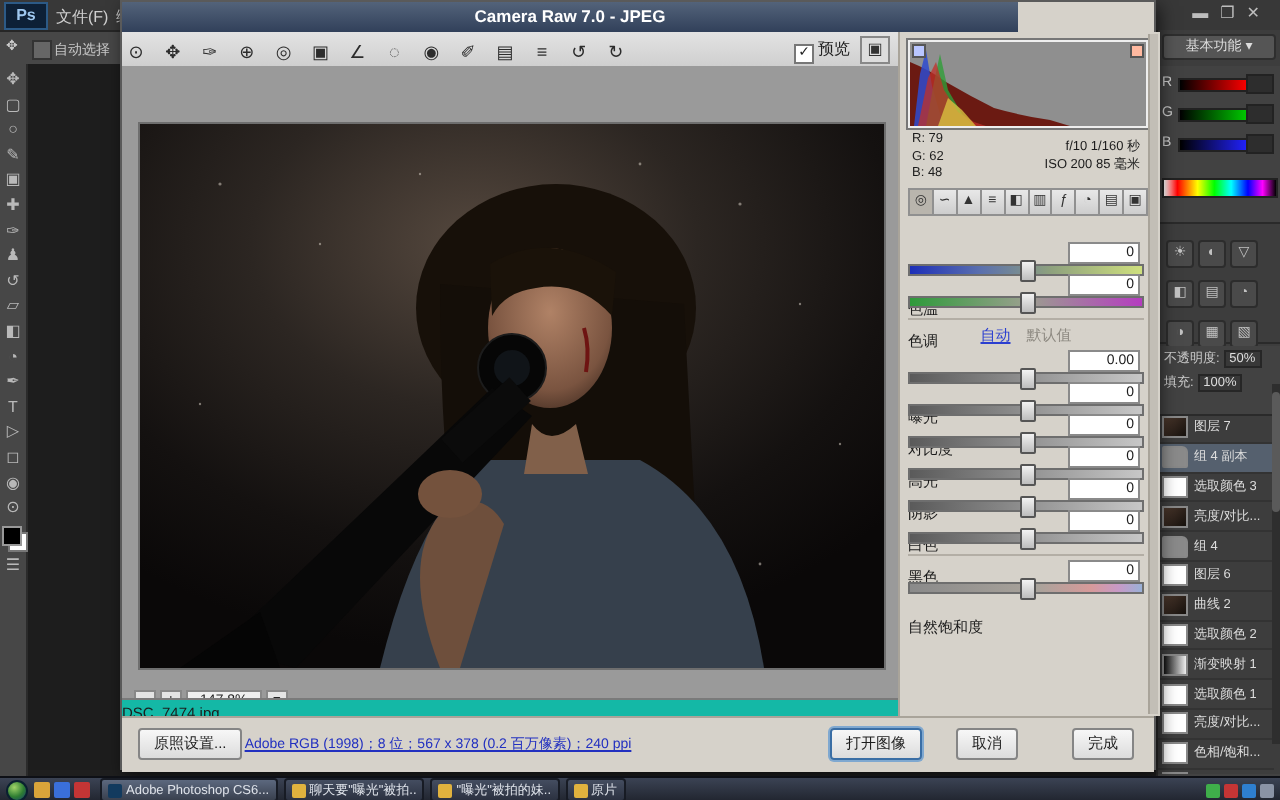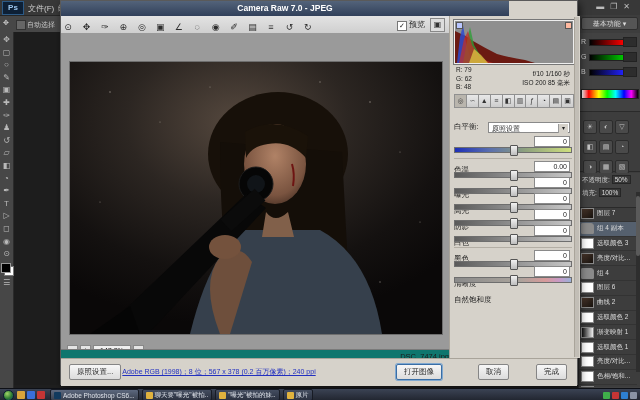--- a/index.html
+++ b/index.html
@@ -50,21 +50,21 @@
   .crw-toolbar{left:0;top:15px;width:388px;height:17px;background:linear-gradient(#e3e3e3,#cfcfcf);border-bottom:1px solid #909090;}
   .crw-tool{display:inline-block;width:14px;color:#2c2c2c;font-size:9px;text-align:center;line-height:16px;}
   .prev-wrap{position:absolute;right:24px;top:0;height:17px;color:#222;font-size:8px;line-height:17px;}
   .cb{display:inline-block;width:8px;height:8px;background:#fff;border:1px solid #777;font-size:7px;line-height:8px;text-align:center;vertical-align:-1px;margin-right:2px;}
   .fsbtn{position:absolute;right:4px;top:2px;width:13px;height:12px;background:#ddd;border:1px solid #888;color:#333;font-size:8px;text-align:center;line-height:12px;}
   .crw-preview{left:0;top:32px;width:388px;height:325px;background:#9a9a9a;}
   .photo{left:8px;top:28px;width:372px;height:272px;border:1px solid #6e6e6e;overflow:hidden;background:#0c0a09;}
   .zoomctl{left:6px;top:312px;height:11px;color:#222;font-size:7px;}
   .zbtn{display:inline-block;width:9px;height:9px;background:#e4e4e4;border:1px solid #888;text-align:center;line-height:9px;vertical-align:top;}
   .zval{display:inline-block;width:36px;height:9px;background:#efefef;border:1px solid #888;text-align:center;line-height:9px;vertical-align:top;}
-  .namebar{left:0px;top:316px;width:388px;height:13px;background:#0f766e;border-top:1px solid #7a7a7a;color:#1c1c1c;font-size:7.5px;text-align:right;line-height:13px;}
+  .namebar{left:0px;top:316px;width:388px;height:13px;background:#14b8a6;border-top:1px solid #7a7a7a;color:#1c1c1c;font-size:7.5px;text-align:left;line-height:13px;}
   .crw-right{left:388px;top:15px;width:130px;height:342px;background:#d6d2ca;border-left:1px solid #a9a49a;}
   .hist{left:4px;top:4px;width:118px;height:42px;background:#8f8f8f;border:1px solid #eee;outline:1px solid #777;}
   .clip{position:absolute;width:5px;height:5px;top:1px;border:1px solid #555;}
   .exif{left:4px;top:50px;width:120px;height:26px;color:#1c1c1c;font-size:6.5px;line-height:8.5px;}
   .tabs{left:4px;top:78px;width:120px;height:13px;display:flex;}
   .tabbtn{flex:1;height:12px;background:linear-gradient(#e8e8e8,#cdcdcd);border:1px solid #909090;border-left:none;color:#333;font-size:7px;text-align:center;line-height:12px;}
   .tabbtn:first-child{border-left:1px solid #909090;background:#b9b5ad;}
   .pname{left:4px;top:93px;width:120px;height:11px;color:#1c1c1c;font-size:8px;font-weight:bold;text-align:center;border-bottom:1px solid #a9a49a;line-height:10px;}
   .bpanel{left:4px;top:106px;width:118px;}
   .wbrow{height:15px;position:relative;color:#1c1c1c;font-size:7.5px;}
@@ -343,40 +343,51 @@
         <span class="tabbtn">≡</span>
         <span class="tabbtn">◧</span>
         <span class="tabbtn">▥</span>
         <span class="tabbtn">ƒ</span>
         <span class="tabbtn">◔</span>
         <span class="tabbtn">▤</span>
         <span class="tabbtn">▣</span>
       </div>
 
       <div class="abs bpanel">
-        <div class="wbrow">
-          <span>白平衡:</span>
-          <span class="wbsel"><span>原照设置</span><span class="wbarr">▾</span></span>
-        </div>
         <div class="srow">
             <span class="slab">色温</span>
             <span class="sval">0</span>
             <div class="strack t-temp">
               <div class="sthumb"></div>
             </div>
           </div>
+        <div class="srow">
+            <span class="slab">色调</span>
+            <span class="sval">0</span>
+            <div class="strack t-tint">
+              <div class="sthumb"></div>
+            </div>
+          </div>
         <div class="gdiv"></div>
+        <div class="autorow"><span class="auto-link">自动</span><span class="def-link">默认值</span></div>
         <div class="srow">
             <span class="slab">曝光</span>
             <span class="sval">0.00</span>
             <div class="strack">
               <div class="sthumb"></div>
             </div>
           </div>
         <div class="srow">
+            <span class="slab">对比度</span>
+            <span class="sval">0</span>
+            <div class="strack">
+              <div class="sthumb"></div>
+            </div>
+          </div>
+        <div class="srow">
             <span class="slab">高光</span>
             <span class="sval">0</span>
             <div class="strack">
               <div class="sthumb"></div>
             </div>
           </div>
         <div class="srow">
             <span class="slab">阴影</span>
             <span class="sval">0</span>
             <div class="strack">
@@ -391,42 +402,35 @@
             </div>
           </div>
         <div class="srow">
             <span class="slab">黑色</span>
             <span class="sval">0</span>
             <div class="strack">
               <div class="sthumb"></div>
             </div>
           </div>
         <div class="gdiv"></div>
-        <div class="srow">
-            <span class="slab">清晰度</span>
-            <span class="sval">0</span>
-            <div class="strack">
-              <div class="sthumb"></div>
-            </div>
-          </div>
         <div class="srow">
             <span class="slab">自然饱和度</span>
             <span class="sval">0</span>
             <div class="strack t-sat">
               <div class="sthumb"></div>
             </div>
           </div>
       </div>
     </div>
     <div class="abs crw-scroll"></div>
 
     <div class="abs crw-bottom">
       <span class="wbtn" style="left:8px">原照设置...</span>
       <span class="wflink">Adobe RGB (1998)；8 位；567 x 378 (0.2 百万像素)；240 ppi</span>
-      <span class="wbtn focus" style="right:135px">打开图像</span>
+      <span class="wbtn focus" style="right:116px">打开图像</span>
       <span class="wbtn" style="right:68px">取消</span>
       <span class="wbtn" style="right:10px">完成</span>
     </div>
   </div>
 
   <div class="abs taskbar">
     <span class="start-orb"></span>
     <span class="ql" style="background:#d9a43a"></span>
     <span class="ql" style="background:#3a6fd9"></span>
     <span class="ql" style="background:#c43535"></span>

